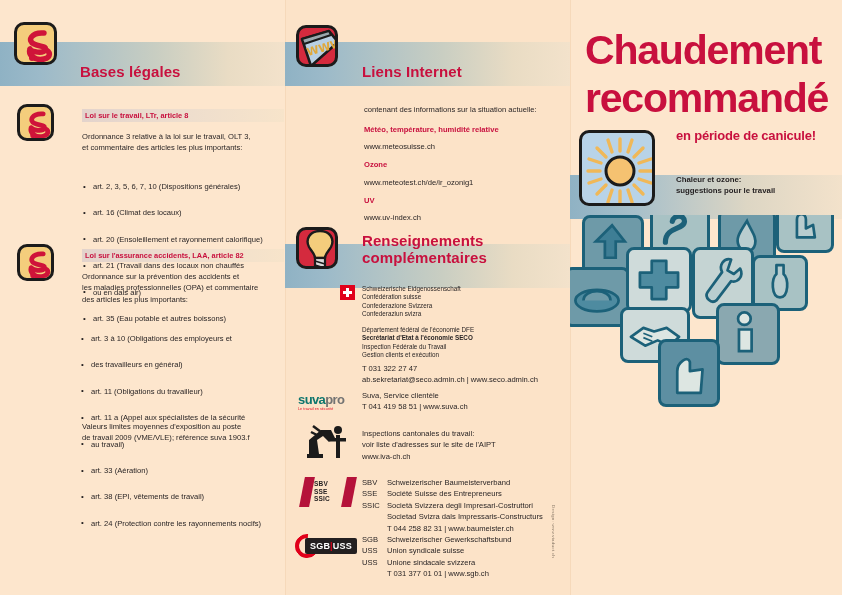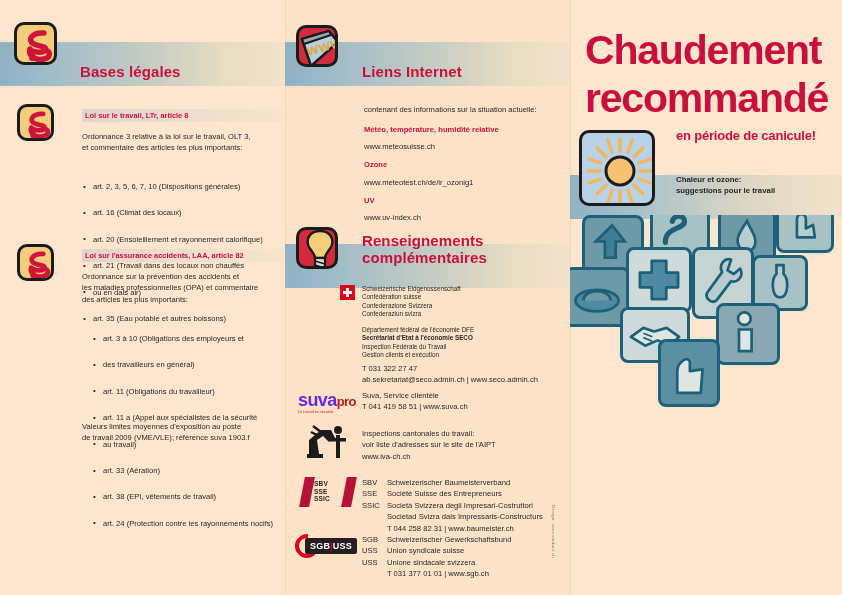--- a/index.html
+++ b/index.html
@@ -127,22 +127,22 @@
     white-space: nowrap;
   }
 
   
   .swiss-flag { position:absolute; background:#e1001a; width:15px; height:15px; }
   .swiss-flag::before { content:""; position:absolute; left:6.2px; top:2.6px; width:2.6px; height:9.8px; background:#fff; }
   .swiss-flag::after  { content:""; position:absolute; left:2.6px; top:6.2px; width:9.8px; height:2.6px; background:#fff; }
 
   
   .suva-logo { position:absolute; }
-  .suva-logo .s1 { font-weight:bold; font-size:18px; color:#6d28d9; letter-spacing:-0.6px; }
-  .suva-logo .s2 { font-weight:bold; font-size:13px; color:#b91c1c; letter-spacing:-0.6px; }
+  .suva-logo .s1 { font-weight:bold; font-size:13px; color:#0f766e; letter-spacing:-0.6px; }
+  .suva-logo .s2 { font-weight:bold; font-size:13px; color:#737373; letter-spacing:-0.6px; }
   .suva-logo .s3 { font-size:3.6px; color:#e1001a; letter-spacing:.1px; display:block; margin-top:-1px;}
 
   
   .sbv-logo { position:absolute; width:56px; height:30px; }
   .sbv-bar { position:absolute; background:#b5123a; width:10px; height:30px; transform: skewX(-11deg); }
   .sbv-txt { position:absolute; left:14px; top:3px; width:30px;
              font-weight:bold; font-size:6.5px; line-height:7.6px; color:#231f20; letter-spacing:.2px; }
 
   
   .sgb-logo { position:absolute; width:70px; height:24px; }
@@ -226,21 +226,21 @@
 
   <div class="sub-bar" style="left:82px; top:249px; width:202px;"></div>
   <div class="sub-bar-label" style="left:85px; top:249px;">Loi sur l'assurance accidents, LAA, article 82</div>
 
   <div class="body-text" style="left:82px; top:271px; width:210px;">
     <div>Ordonnance sur la prévention des accidents et</div>
     <div>les maladies professionnelles (OPA) et commentaire</div>
     <div>des articles les plus importants:</div>
   </div>
 
-  <ul class="arts" style="position:absolute; left:92px; top:318px; width:212px;">
+  <ul class="arts" style="position:absolute; left:80px; top:318px; width:212px;">
     <li>art. 3 à 10 (Obligations des employeurs et</li>
     <li style="padding-left:11px;">
       <span>des travailleurs en général)</span>
     </li>
     <li>art. 11 (Obligations du travailleur)</li>
     <li>art. 11 a (Appel aux spécialistes de la sécurité</li>
     <li style="padding-left:11px;">
       <span>au travail)</span>
     </li>
     <li>art. 33 (Aération)</li>

